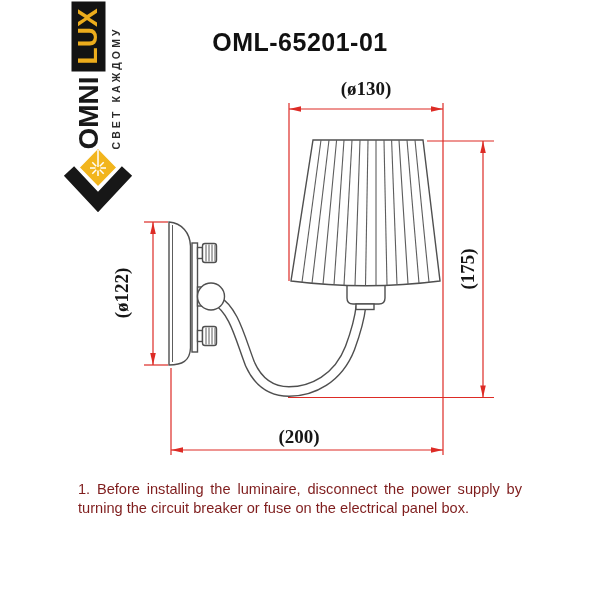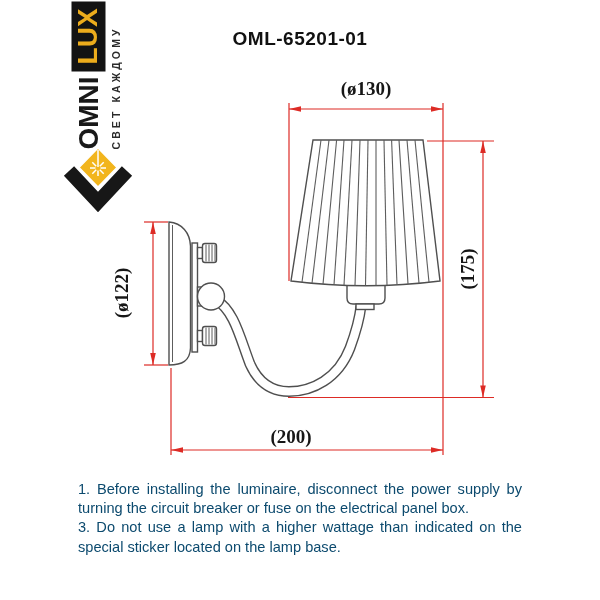--- a/index.html
+++ b/index.html
@@ -12,42 +12,42 @@
              transform:rotate(-90deg);display:flex;flex-direction:column;}
   .wordmark{display:flex;align-items:center;gap:5px;}
   .omni{font-size:28px;font-weight:700;color:#191919;letter-spacing:0px;line-height:1;}
   .luxbox{background:#131313;padding:2px 7px 4px 7px;line-height:1;}
   .lux{font-size:28px;font-weight:700;color:#ECAC1C;line-height:1;}
   .tagline{font-size:10.5px;font-weight:700;letter-spacing:3.1px;color:#2b2b2b;
            margin-top:4px;white-space:nowrap;}
 
   
   .title{position:absolute;left:0;right:0;top:28px;margin:0;text-align:center;
-         font-size:19px;font-weight:700;color:#111;letter-spacing:0.5px;}
+         font-size:25px;font-weight:700;color:#111;letter-spacing:0.5px;}
 
   
   .drawing{position:absolute;left:90px;top:80px;width:460px;height:400px;}
   .lnf{fill:#ffffff;stroke:#4f4f4f;stroke-width:1.4;}
   .pleat{fill:none;stroke:#5d5d5d;stroke-width:1.1;}
   .rib{fill:none;stroke:#5d5d5d;stroke-width:1;}
   .red{fill:none;stroke:#DD2B25;stroke-width:1.2;}
   .redf{fill:#DD2B25;stroke:none;}
   .armdark{fill:none;stroke:#4f4f4f;stroke-width:11;}
   .armwhite{fill:none;stroke:#ffffff;stroke-width:8.2;}
 
   .dim{position:absolute;font-family:"Liberation Serif",serif;font-weight:700;
        font-size:19px;color:#161616;width:110px;height:22px;text-align:center;line-height:22px;}
   .rot{transform:rotate(-90deg);}
   #dim130{left:311px;top:78px;}
   #dim122{left:67px;top:282px;}
   #dim175{left:413px;top:258px;}
-  #dim200{left:236px;top:426px;}
+  #dim200{left:244px;top:426px;}
 
   
-  .instructions{position:absolute;left:78px;top:480px;width:444px;color:#0c4a6e;}
+  .instructions{position:absolute;left:78px;top:480px;width:444px;color:#7f1d1d;}
   .instructions p{margin:0;font-size:14.6px;line-height:19.2px;text-align:justify;}
 </style>
 </head>
 <body>
 
 <div class="page">
 
   <svg class="logo-icon" viewBox="0 0 76 76">
     <path d="M9,34 L38,65 L67,34" stroke="#171717" stroke-width="14" fill="none"></path>
     <path d="M38,11 L57,30.5 L38,50 L19,30.5 Z" fill="#F2B51D" stroke="#ffffff" stroke-width="1.5"></path>
@@ -149,16 +149,15 @@
     </g>
   </svg>
 
   <span class="dim" id="dim130">(ø130)</span>
   <span class="dim rot" id="dim122">(ø122)</span>
   <span class="dim rot" id="dim175">(175)</span>
   <span class="dim" id="dim200">(200)</span>
 
   <div class="instructions">
     <p>1. Before installing the luminaire, disconnect the power supply by turning the circuit breaker or fuse on the electrical panel box.</p>
-    <p>3. Do not use a lamp with a higher wattage than indicated on the special sticker located on the lamp base.</p>
   </div>
 
 </div>
 
 </body></html>

